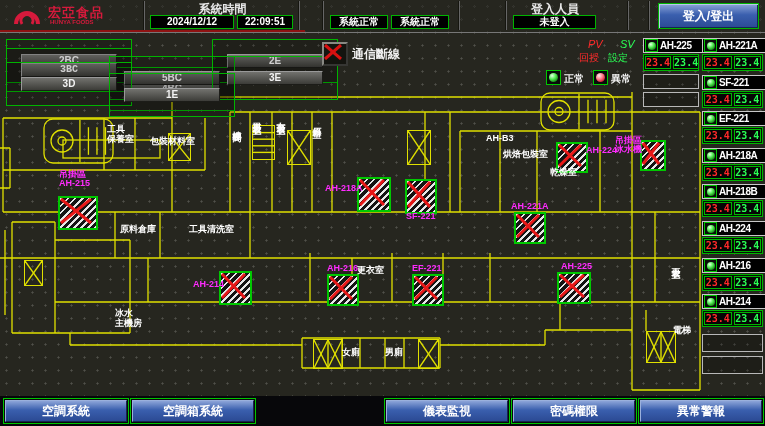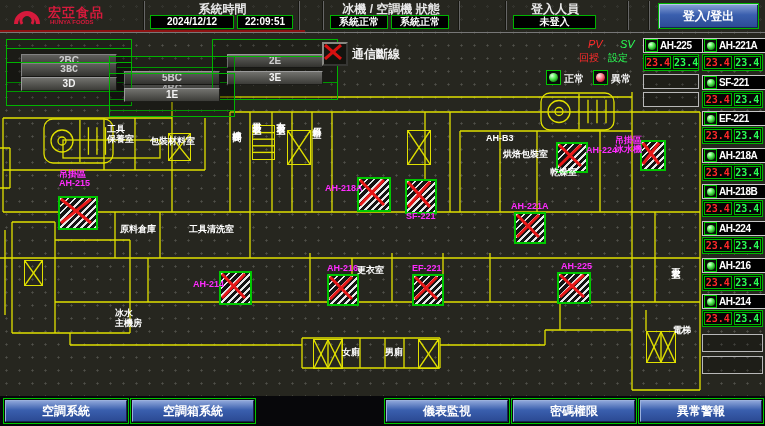--- a/index.html
+++ b/index.html
@@ -321,21 +321,20 @@
     <div class="groove" style="left:322px"></div>
     <div class="groove" style="left:458px"></div>
     <div class="groove" style="left:505px"></div>
     <div class="groove" style="left:627px"></div>
     <div class="groove" style="left:648px"></div>
 
     <div class="hlabel" style="left:150px;width:145px">系統時間</div>
     <div class="hbox" style="left:150px;width:82px">2024/12/12</div>
     <div class="hbox" style="left:237px;width:54px">22:09:51</div>
 
-    <div class="hlabel" style="left:327px;width:128px">冰機 / 空調機 狀態</div>
     <div class="hbox" style="left:330px;width:56px">系統正常</div>
     <div class="hbox" style="left:391px;width:56px">系統正常</div>
 
     <div class="hlabel" style="left:510px;width:90px">登入人員</div>
     <div class="hbox" style="left:513px;width:81px">未登入</div>
 
     <div id="login-btn">登入/登出</div>
   </div>
   <div id="redline"></div>
 

